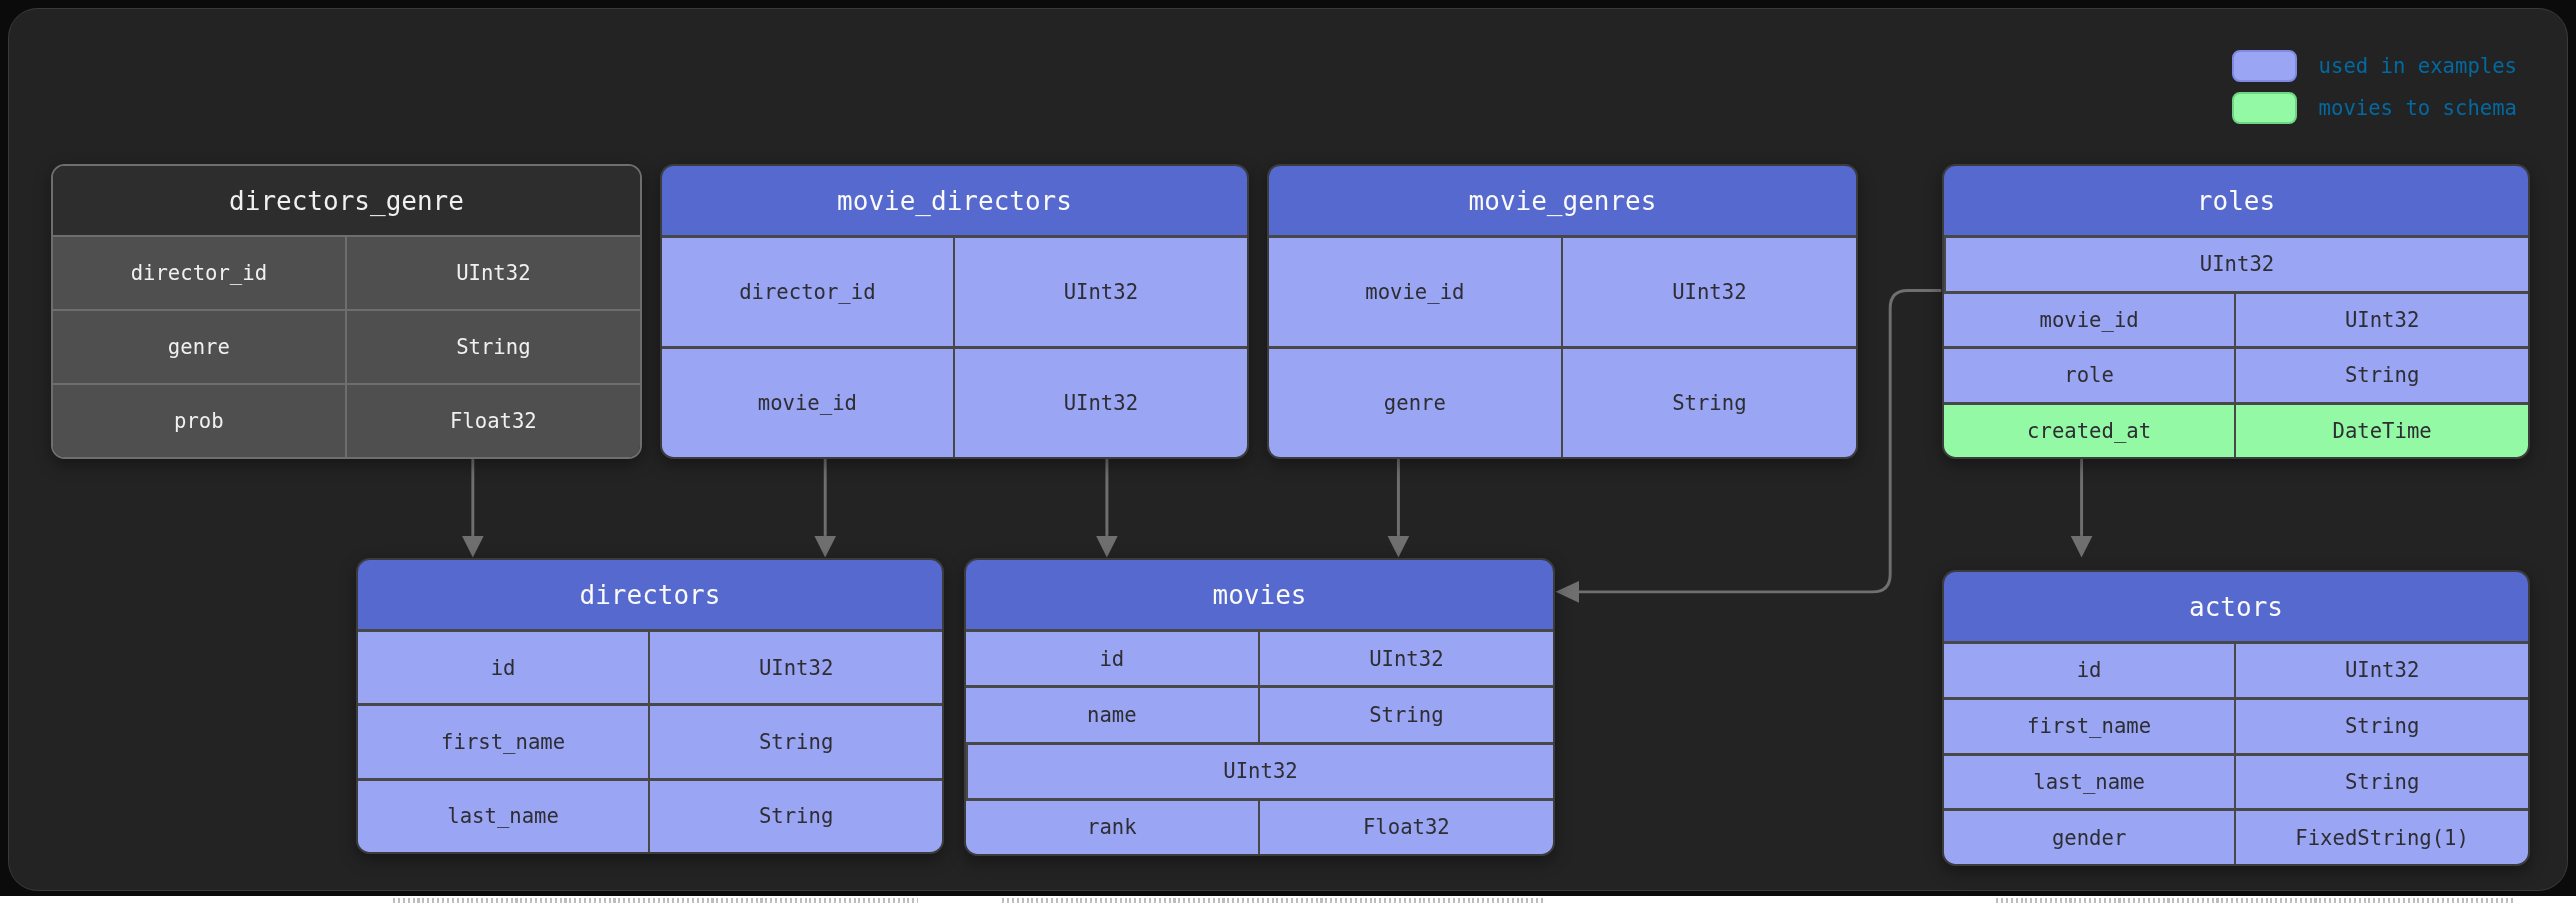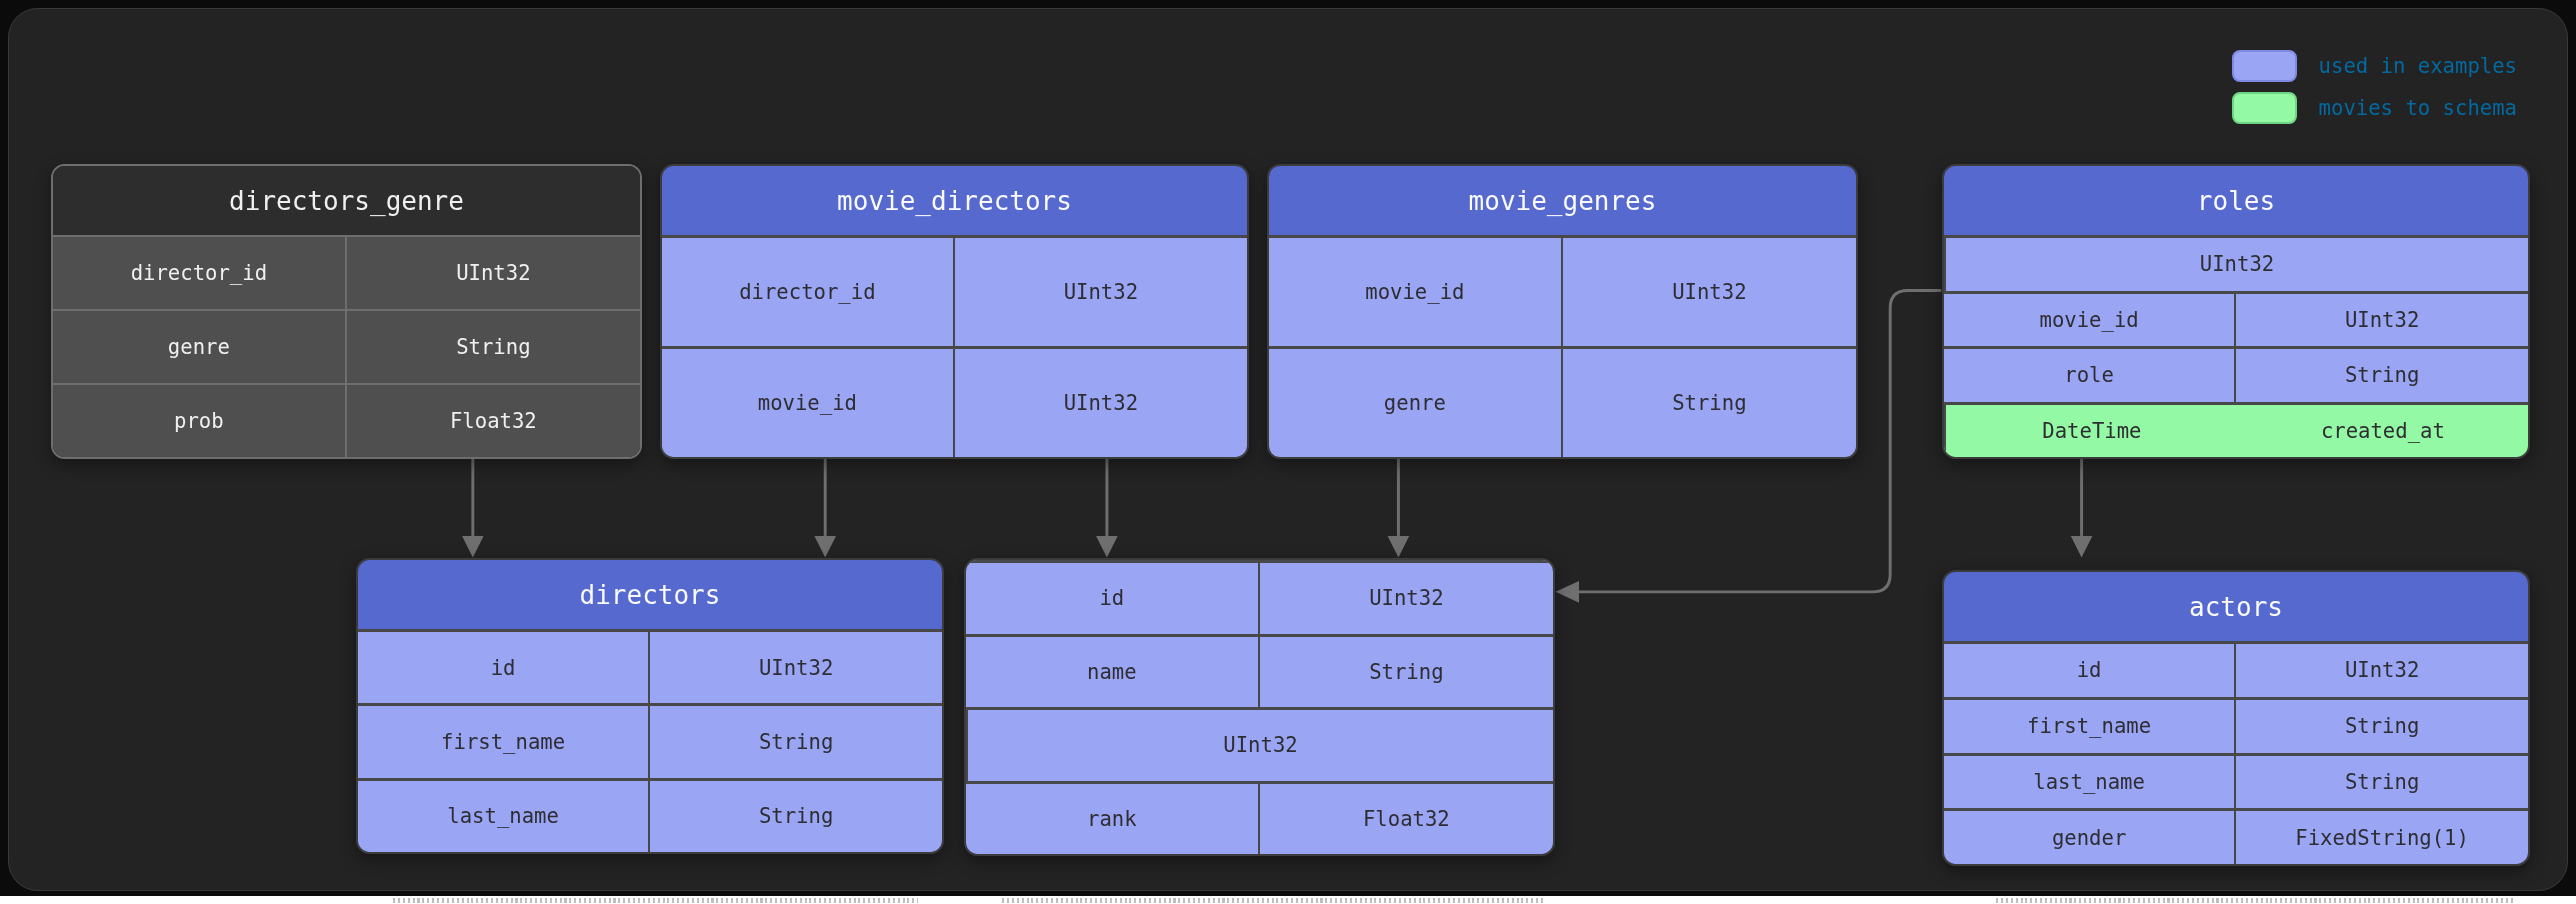--- a/index.html
+++ b/index.html
@@ -133,42 +133,43 @@
     </div>
     <div class="t-row">
       <div class="cell field">movie_id</div>
       <div class="cell type">UInt32</div>
     </div>
     <div class="t-row">
       <div class="cell field">role</div>
       <div class="cell type">String</div>
     </div>
     <div class="t-row row-green">
+      <div class="cell field">created_at</div>
       <div class="cell type">DateTime</div>
-      <div class="cell field">created_at</div>
     </div>
   </div>
 
   <div class="table theme-blue" id="t-directors">
     <div class="t-header">directors</div>
     <div class="t-row">
       <div class="cell field">id</div>
       <div class="cell type">UInt32</div>
     </div>
     <div class="t-row">
       <div class="cell field">first_name</div>
       <div class="cell type">String</div>
     </div>
     <div class="t-row">
       <div class="cell field">last_name</div>
       <div class="cell type">String</div>
     </div>
   </div>
 
   <div class="table theme-blue" id="t-movies">
+    <div class="t-header">movies</div>
     <div class="t-row">
       <div class="cell field">id</div>
       <div class="cell type">UInt32</div>
     </div>
     <div class="t-row">
       <div class="cell field">name</div>
       <div class="cell type">String</div>
     </div>
     <div class="t-row">
       <div class="cell type">UInt32</div>

